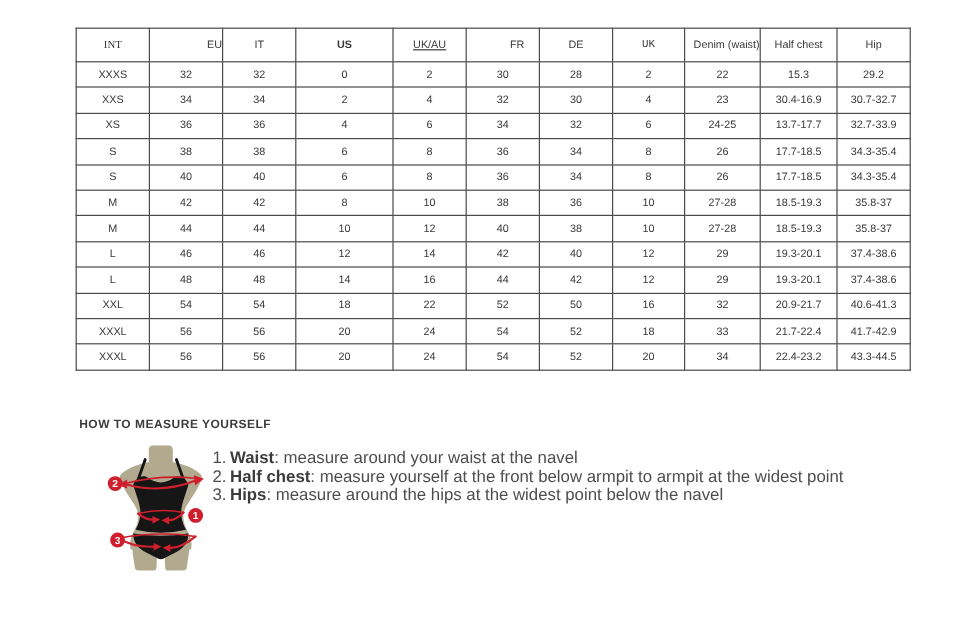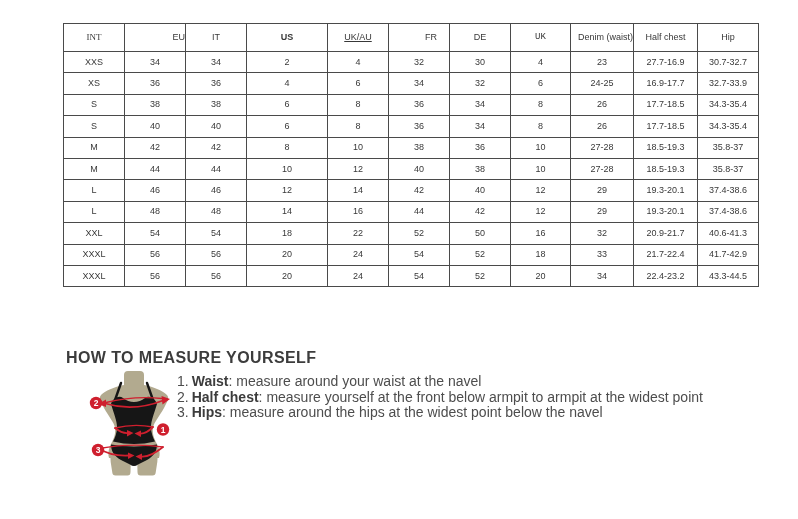--- a/index.html
+++ b/index.html
@@ -39,21 +39,21 @@
   table.size-chart th:nth-child(6){width:61px;padding-left:24px;}
   table.size-chart th:nth-child(7){width:61px;}
   table.size-chart th:nth-child(8){width:60px;font-family:Liberation Mono, monospace;}
   table.size-chart th:nth-child(9){width:63px;text-align:right;}
   table.size-chart th:nth-child(10){width:64px;}
   table.size-chart th:nth-child(11){width:61px;}
 
   
   .measure-heading{
     position:absolute;left:66px;top:349px;
-    font-size:16px;font-weight:700;color:#3c3c3c;
+    font-size:10px;font-weight:700;color:#3c3c3c;
     letter-spacing:0.4px;
   }
   .figure-wrap{
     position:absolute;left:84px;top:371px;width:104px;height:112px;
   }
   .instructions{
     position:absolute;left:177px;top:374px;
     font-size:14px;color:var(--body-text);
   }
   .instr{height:15.5px;line-height:15.5px;white-space:nowrap;}
@@ -89,43 +89,56 @@
           <th>FR</th>
           <th>DE</th>
           <th>UK</th>
           <th>Denim (waist)</th>
           <th>Half chest</th>
           <th>Hip</th>
         </tr>
     </thead>
     <tbody>
         <tr>
+          <td>XXXS</td>
+          <td>32</td>
+          <td>32</td>
+          <td>0</td>
+          <td>2</td>
+          <td>30</td>
+          <td>28</td>
+          <td>2</td>
+          <td>22</td>
+          <td>15.3</td>
+          <td>29.2</td>
+        </tr>
+        <tr>
           <td>XXS</td>
           <td>34</td>
           <td>34</td>
           <td>2</td>
           <td>4</td>
           <td>32</td>
           <td>30</td>
           <td>4</td>
           <td>23</td>
-          <td>27.7-16.9</td>
+          <td>30.4-16.9</td>
           <td>30.7-32.7</td>
         </tr>
         <tr>
           <td>XS</td>
           <td>36</td>
           <td>36</td>
           <td>4</td>
           <td>6</td>
           <td>34</td>
           <td>32</td>
           <td>6</td>
           <td>24-25</td>
-          <td>16.9-17.7</td>
+          <td>13.7-17.7</td>
           <td>32.7-33.9</td>
         </tr>
         <tr>
           <td>S</td>
           <td>38</td>
           <td>38</td>
           <td>6</td>
           <td>8</td>
           <td>36</td>
           <td>34</td>

